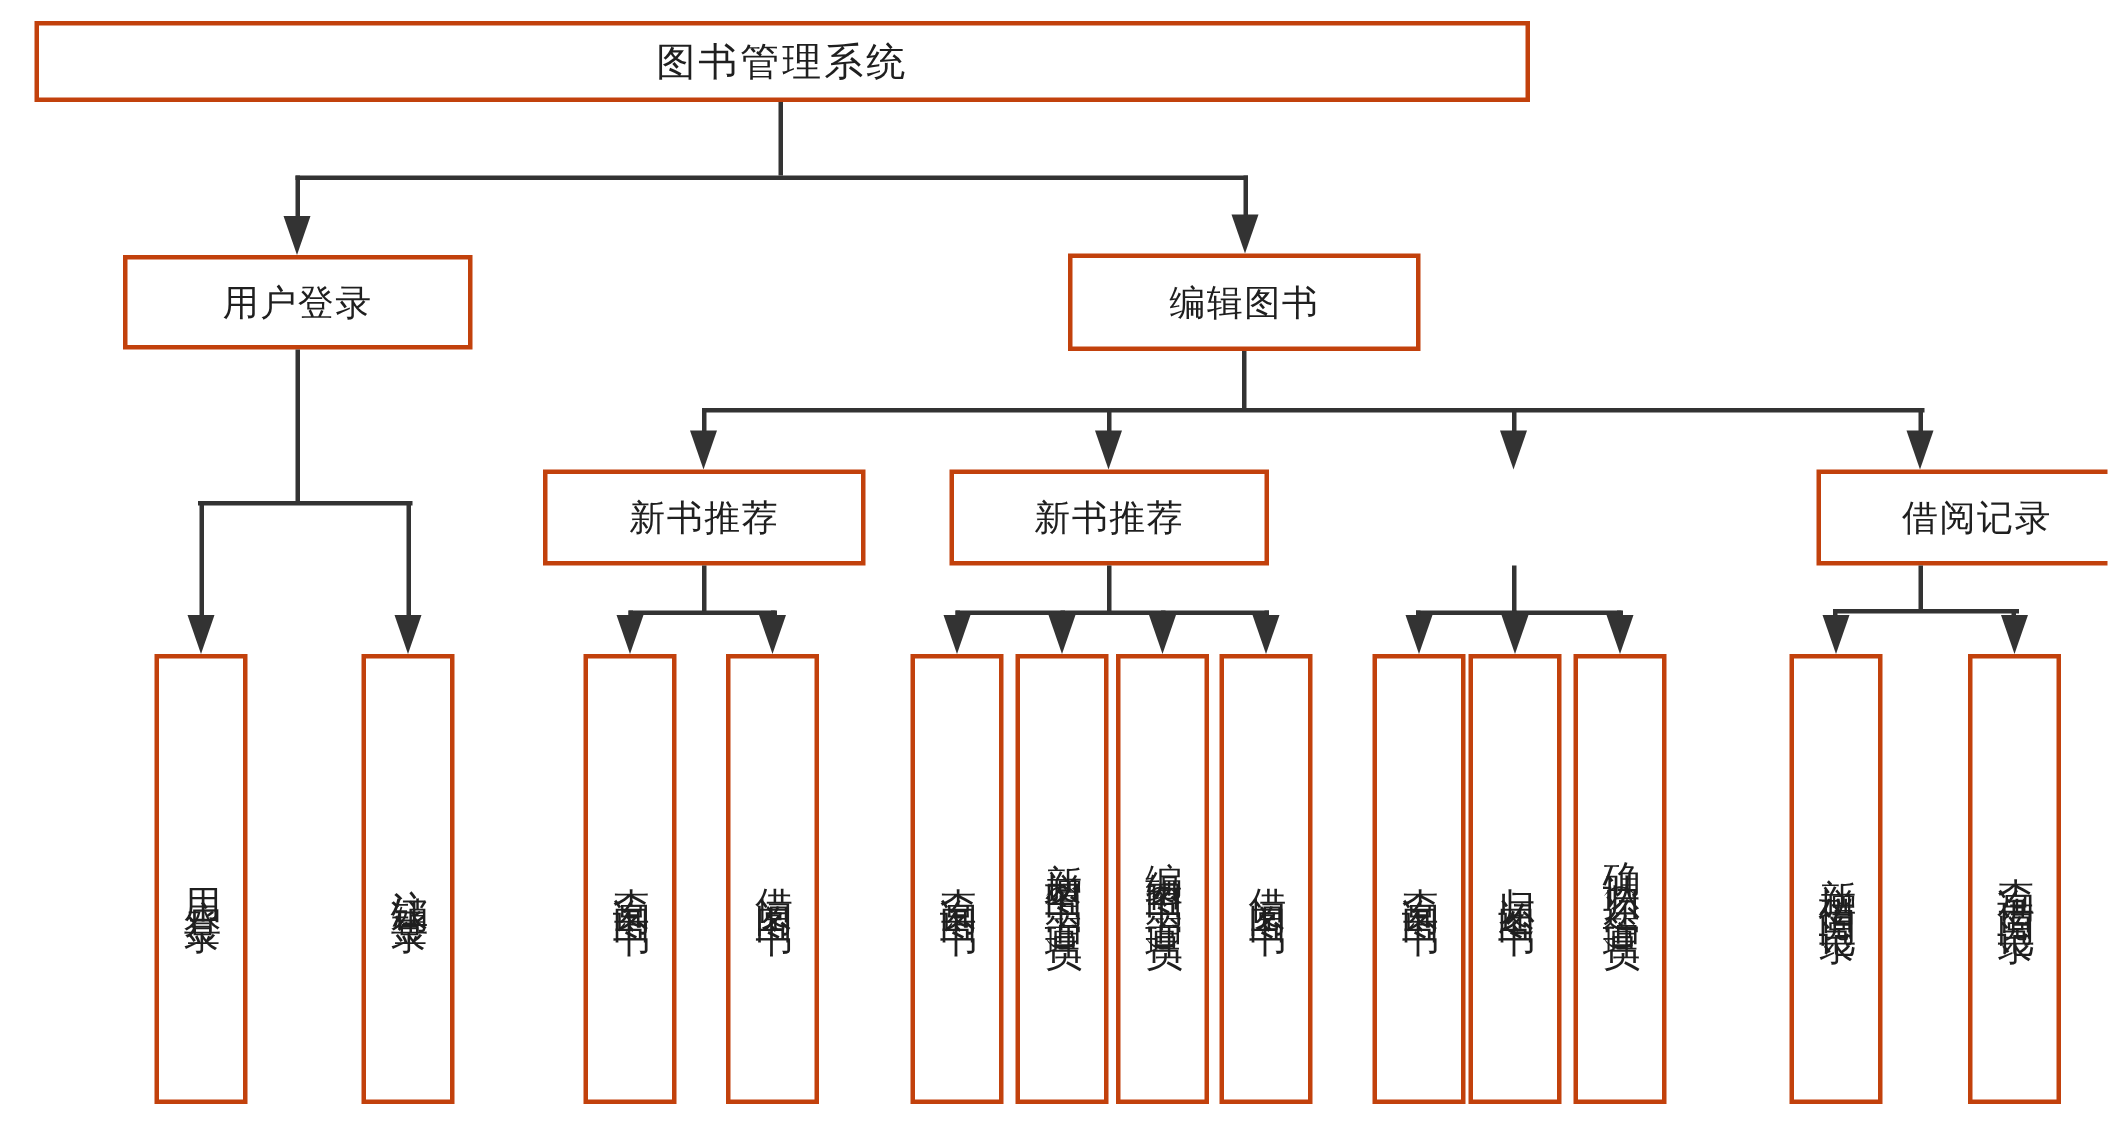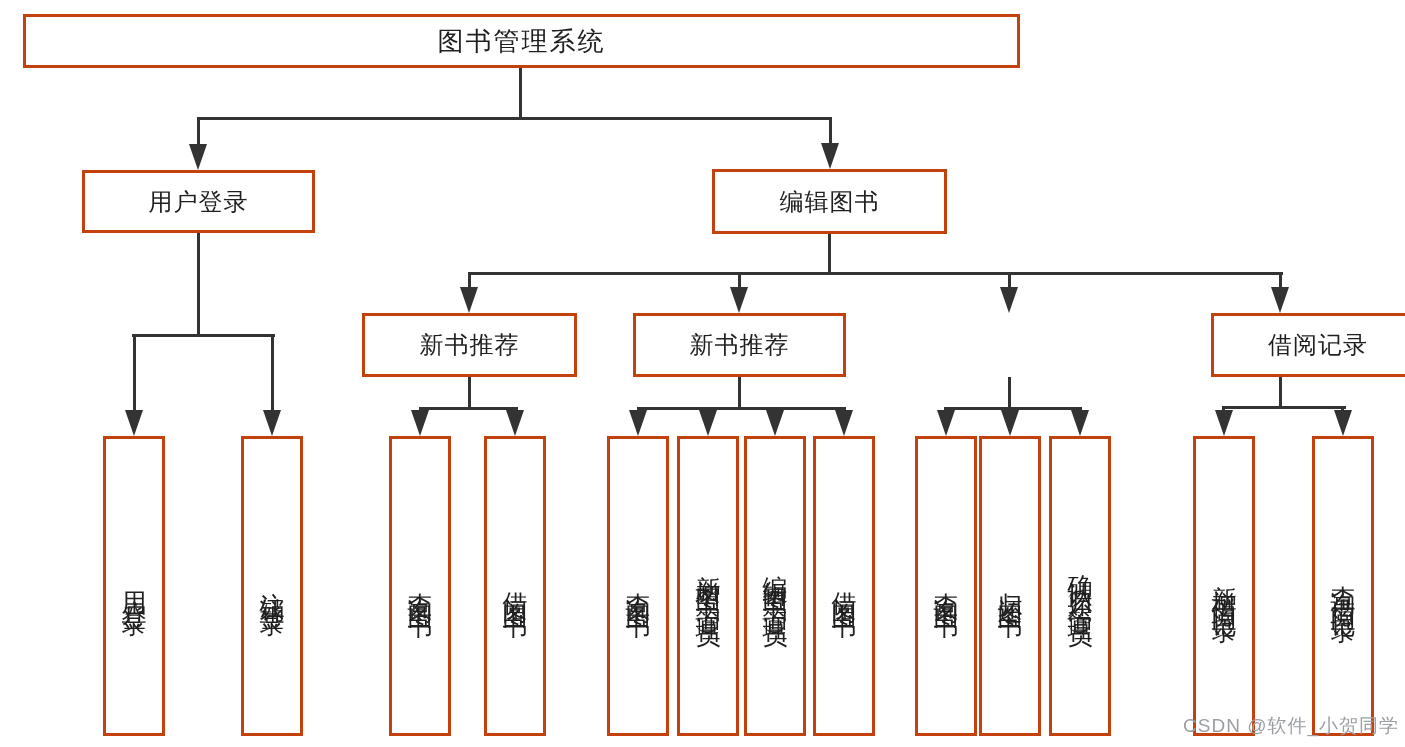--- a/index.html
+++ b/index.html
@@ -120,14 +120,13 @@
   <div class="node leaf" style="left:744px;top:436px;width:62px;height:300px;">编辑图书（管理员）</div>
   <div class="node leaf" style="left:813px;top:436px;width:62px;height:300px;">借阅图书</div>
 
   <div class="node leaf" style="left:915px;top:436px;width:62px;height:300px;">查询图书</div>
   <div class="node leaf" style="left:979px;top:436px;width:62px;height:300px;">归还图书</div>
   <div class="node leaf" style="left:1049px;top:436px;width:62px;height:300px;">确认归还（管理员）</div>
 
   <div class="node leaf" style="left:1193px;top:436px;width:62px;height:300px;">新增借阅记录</div>
   <div class="node leaf" style="left:1312px;top:436px;width:62px;height:300px;">查询借阅记录</div>
 
-  <div class="watermark">CSDN @软件_小贺同学</div>
 </div>
 
 </body></html>

